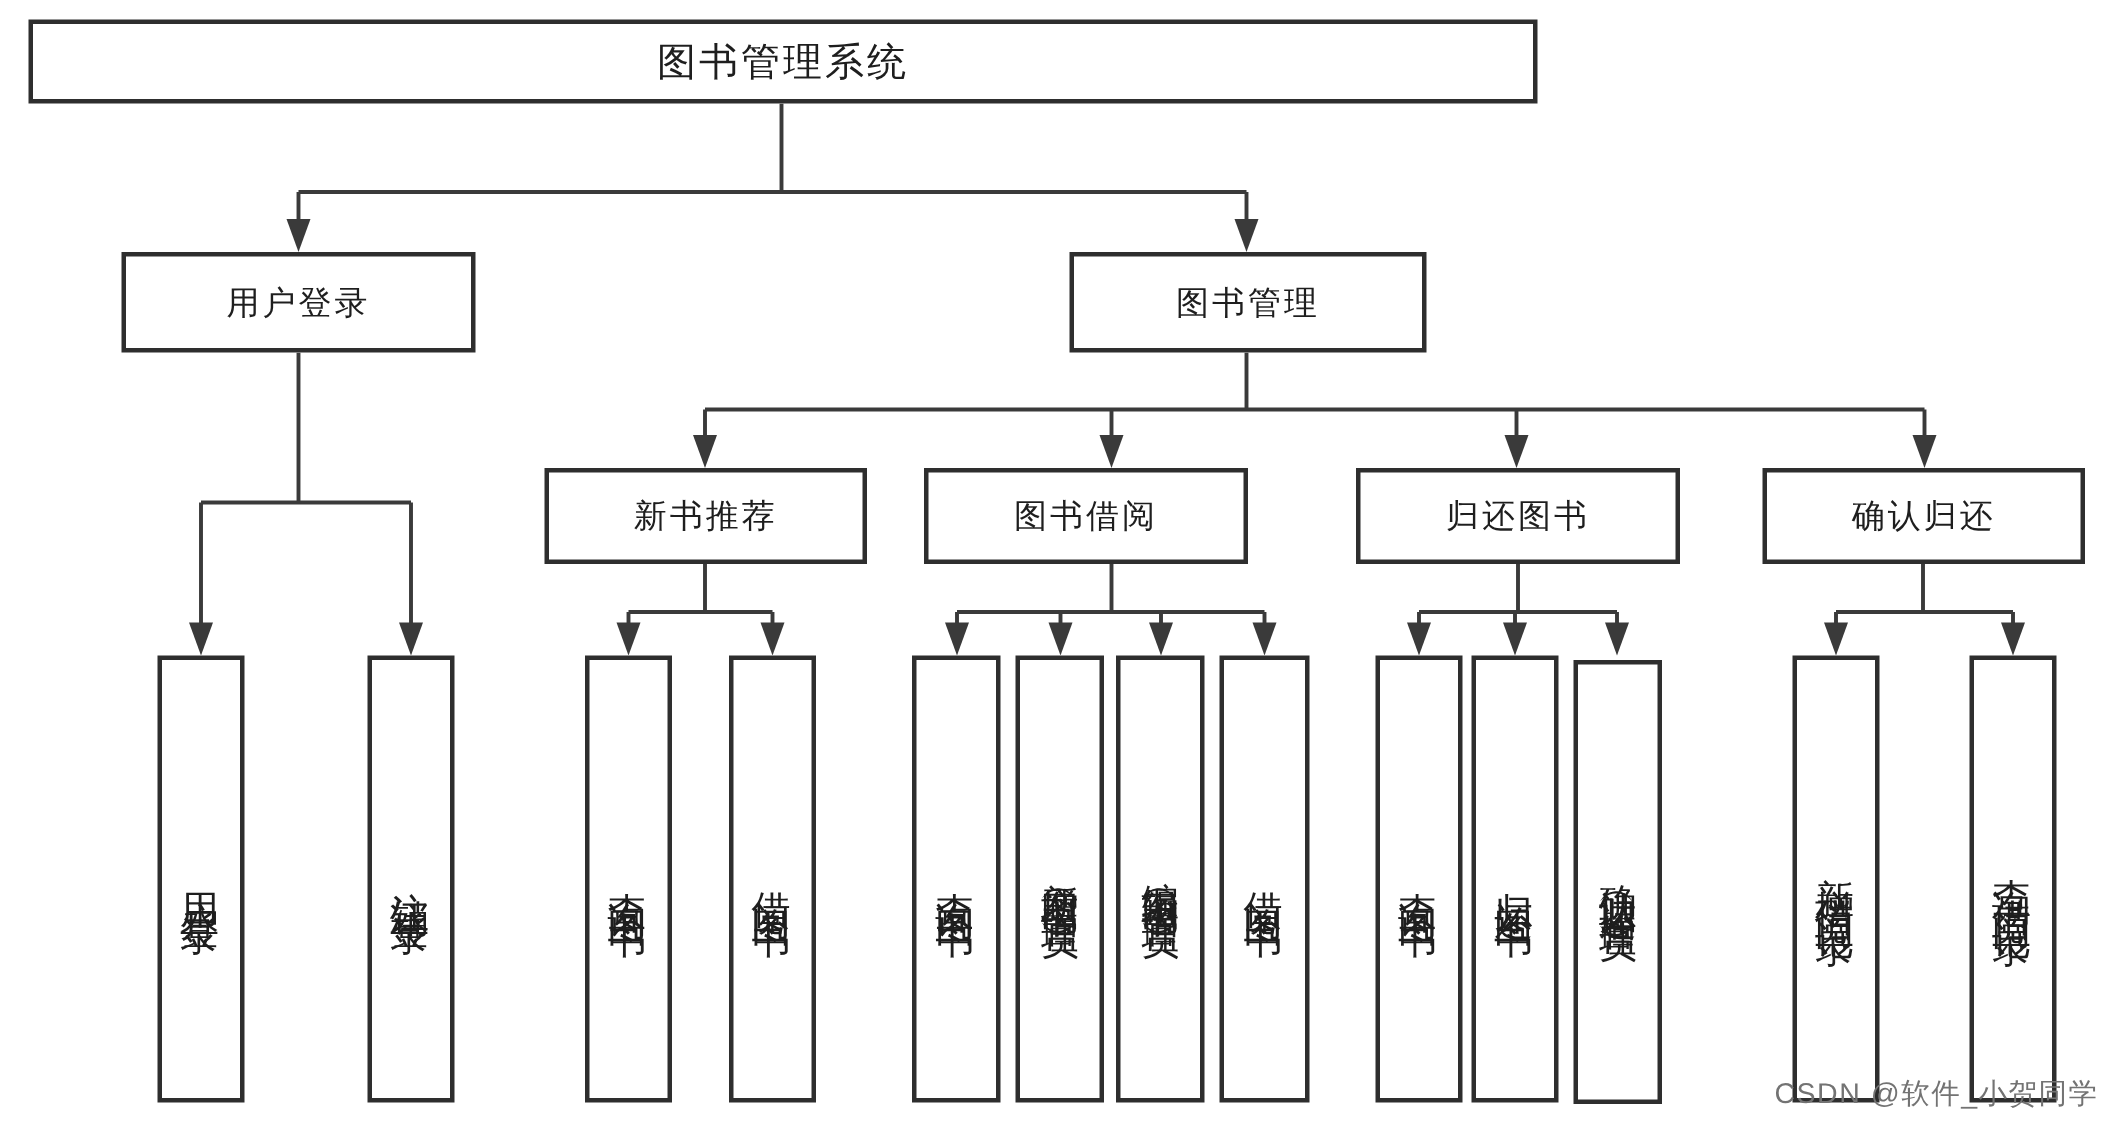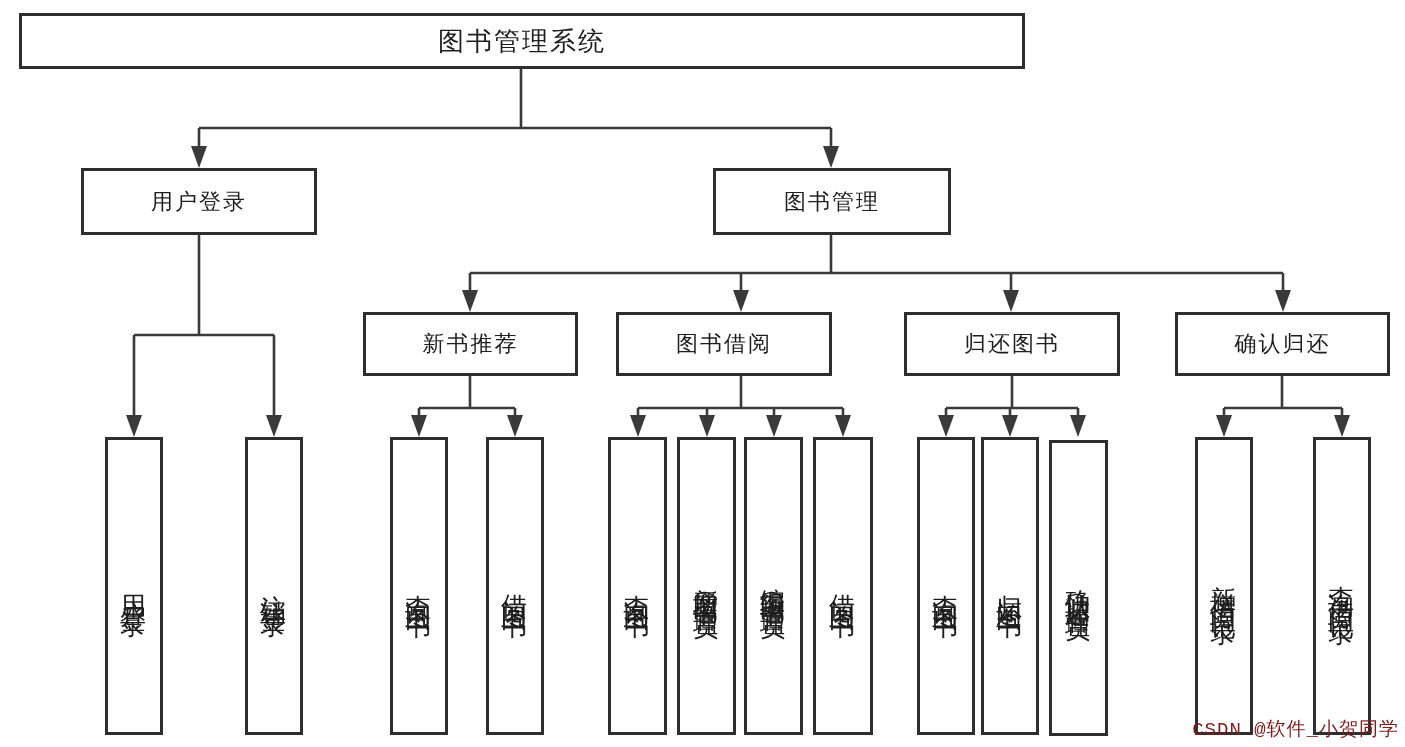--- a/index.html
+++ b/index.html
@@ -38,23 +38,22 @@
   }
   .vt4 { font-size: 26px; letter-spacing: 6px; }
   .vt6 { font-size: 26px; letter-spacing: 7px; }
   .vt9 { font-size: 25px; letter-spacing: 4px; }
   .watermark {
     position: absolute;
     top: 716px;
     right: 6px;
     font-size: 19px;
     letter-spacing: 1px;
-    color: #7f1d1d;
+    color: #737373;
     z-index: 5;
-    font-family: Liberation Mono, monospace;
   }
 </style>
 </head>
 <body>
 
 <div class="canvas">
 
   <svg class="wires" viewBox="0 0 1405 747" xmlns="http://www.w3.org/2000/svg">
     <g stroke="#3a3a3a" stroke-width="2.6" fill="none">
 

